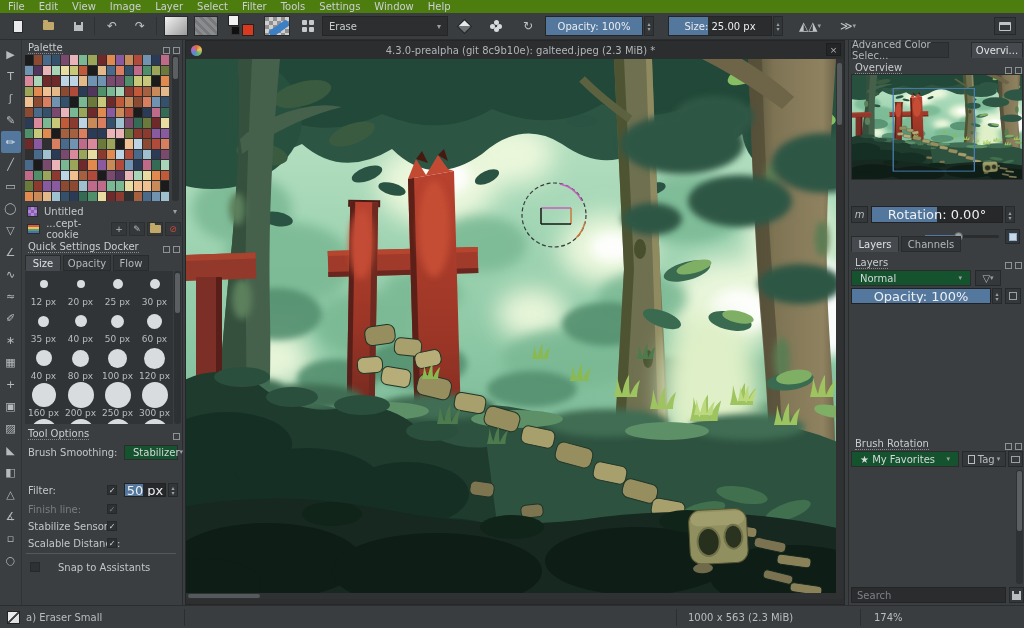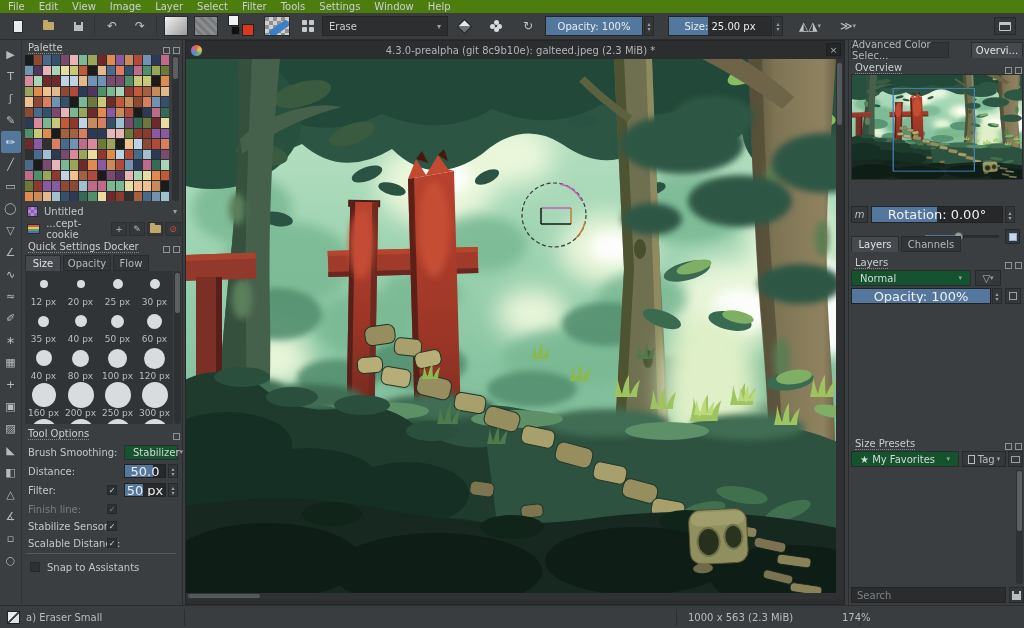--- a/index.html
+++ b/index.html
@@ -979,31 +979,20 @@
       </span>
     </div>
 
   <div class="torow" style="top:403px">
     <span class="lbl">Brush Smoothing:</span>
     <span class="mini-combo" style="left:102px;width:54px">
         <span>Stabilizer</span>
         <span style="margin-left:auto;font-size:7px;color:#9ba0a2">▾</span>
       </span>
   </div>
-  <div class="torow" style="top:422px">
-    <span class="lbl">Distance:</span>
-    <span class="mini-slider" style="left:102px;width:42px">
-        <span class="fill" style="width:70%"></span>
-        <span class="txt">50.0</span>
-      </span>
-    <span class="spin" style="left:146px;top:2px;height:14px">
-        <span>▴</span>
-        <span>▾</span>
-      </span>
-  </div>
   <div class="torow" style="top:441px">
     <span class="lbl">Filter:</span>
     <span class="chk" style="position:absolute;left:85px">✓</span>
     <span class="mini-slider" style="left:102px;width:42px">
         <span class="fill" style="width:45%"></span>
         <span class="txt">50 px</span>
       </span>
     <span class="spin" style="left:146px;top:2px;height:14px">
         <span>▴</span>
         <span>▾</span>
@@ -1017,21 +1006,21 @@
     <span class="lbl">Stabilize Sensors:</span>
     <span class="chk" style="position:absolute;left:85px">✓</span>
   </div>
   <div class="torow" style="top:494px">
     <span class="lbl">Scalable Distance:</span>
     <span class="chk" style="position:absolute;left:85px">✓</span>
   </div>
   <div class="hr" style="top:513px"></div>
   <div class="torow" style="top:518px">
     <span class="chk" style="position:absolute;left:8px"></span>
-    <span class="lbl" style="margin-left:25px">Snap to Assistants</span>
+    <span class="lbl" style="margin-left:36px">Snap to Assistants</span>
   </div>
 </div>
 
 <div class="abs canvaswin">
   <div class="ctitle">
     <span class="kicon"></span>
     <span class="t">4.3.0-prealpha (git 8c9b10e): galteed.jpeg (2.3 MiB) *</span>
     <span class="cclose">
         <span>×</span>
       </span>
@@ -1127,21 +1116,21 @@
   <div class="spin" style="left:143px;top:248px;width:10px;height:16px">
       <span>▴</span>
       <span>▾</span>
     </div>
   <div class="framebtn" style="left:156px;top:248px;width:16px;height:16px">
       <span style="width:8px;height:8px;border:1px solid #9ba0a2"></span>
     </div>
 
 
   <div class="dkhead" style="top:396px;width:176px">
-      <span class="t">Size Presets</span>
+      <span class="t">Brush Rotation</span>
       <span class="wctl">
         <i></i>
         <i></i>
       </span>
     </div>
   <div class="mini-combo" style="left:2px;top:411px;width:108px;height:16px">
       <span>★ My Favorites</span>
       <span style="margin-left:auto;font-size:7px;color:#9ba0a2">▾</span>
     </div>
   <div class="framebtn" style="left:113px;top:411px;width:44px;height:16px">
@@ -1168,17 +1157,17 @@
   <div class="seg" style="left:6px">
       <span class="pth" style="width:13px;height:13px;margin-right:6px"></span>
       <span>a) Eraser Small</span>
     </div>
   <div class="ssep" style="left:184px"></div>
   <div class="ssep" style="left:676px"></div>
   <div class="seg" style="left:688px">
       <span>1000 x 563 (2.3 MiB)</span>
     </div>
   <div class="ssep" style="left:860px"></div>
-  <div class="seg" style="left:842px">
+  <div class="seg" style="left:874px">
       <span>174%</span>
     </div>
 
 </div>
 
 </body></html>

